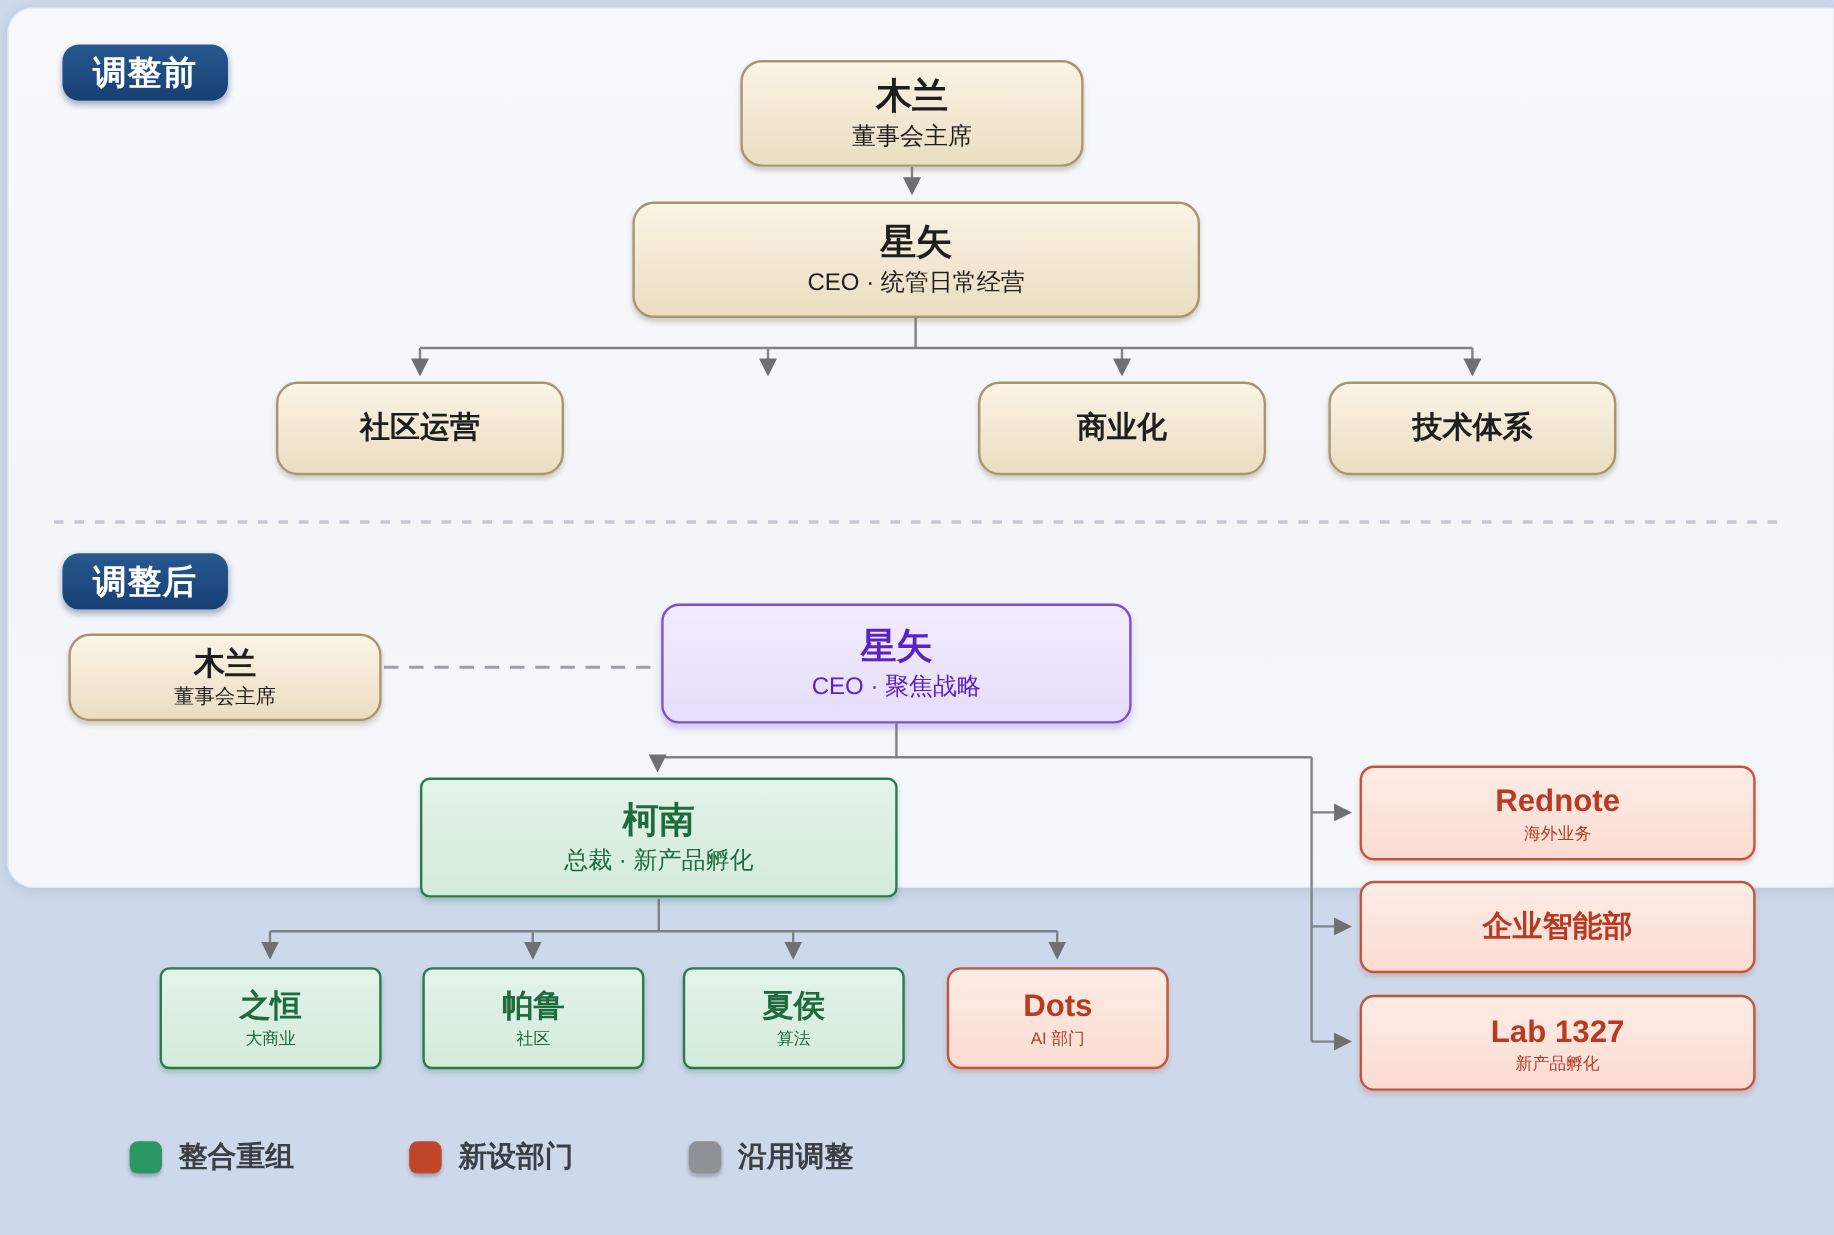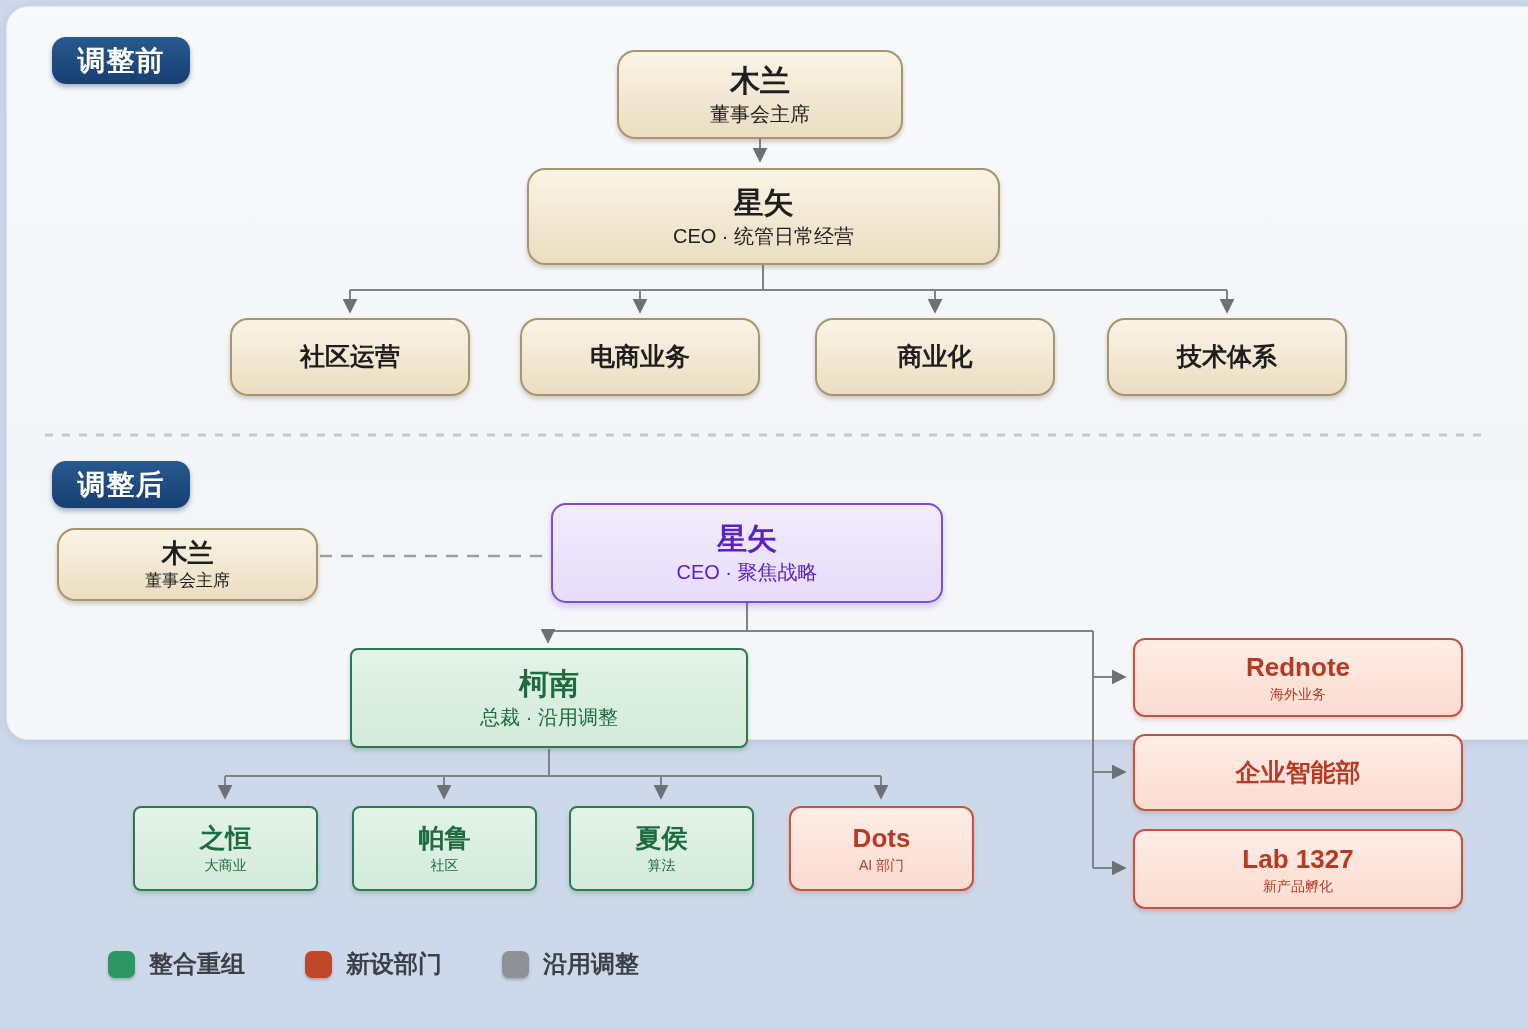--- a/index.html
+++ b/index.html
@@ -46,21 +46,21 @@
   .ns{font-size:20px;margin-top:5px;}
   .ns.sm{font-size:14px;margin-top:3px;}
   .ns.xs{font-size:17px;margin-top:2px;}
   .nl{font-size:25px;font-weight:600;}
   .badge{
     position:absolute;display:flex;align-items:center;justify-content:center;
     background:linear-gradient(180deg,#27598f 0%,#173f73 100%);
     color:#ffffff;font-size:28px;font-weight:700;border-radius:14px;
     box-shadow:0 3px 5px rgba(10,40,90,.35);letter-spacing:1px;
   }
-  .legend{position:absolute;left:108px;top:948px;display:flex;align-items:center;gap:60px;}
+  .legend{position:absolute;left:108px;top:948px;display:flex;align-items:center;gap:96px;}
   .legend-item{display:flex;align-items:center;gap:14px;}
   .swatch{width:27px;height:27px;border-radius:7px;box-shadow:0 2px 3px rgba(0,0,0,.22);}
   .legend-label{font-size:24px;font-weight:600;color:#3c4046;}
 </style>
 </head>
 <body>
 
 <div class="stage">
   <div class="card"></div>
 
@@ -110,23 +110,20 @@
   </div>
 
   <div class="node beige" style="left:527px;top:168px;width:473px;height:97px">
     <div class="nt">星矢</div>
     <div class="ns">CEO · 统管日常经营</div>
   </div>
 
   <div class="node beige" style="left:230px;top:318px;width:240px;height:78px">
     <div class="nl">社区运营</div>
   </div>
-  <div class="node beige" style="left:520px;top:318px;width:240px;height:78px">
-    <div class="nl">电商业务</div>
-  </div>
   <div class="node beige" style="left:815px;top:318px;width:240px;height:78px">
     <div class="nl">商业化</div>
   </div>
   <div class="node beige" style="left:1107px;top:318px;width:240px;height:78px">
     <div class="nl">技术体系</div>
   </div>
 
   <div class="badge" style="left:52px;top:461px;width:138px;height:47px">
     <span>调整后</span>
   </div>
@@ -136,21 +133,21 @@
     <div class="ns xs">董事会主席</div>
   </div>
 
   <div class="node purple" style="left:551px;top:503px;width:392px;height:100px">
     <div class="nt">星矢</div>
     <div class="ns">CEO · 聚焦战略</div>
   </div>
 
   <div class="node green" style="left:350px;top:648px;width:398px;height:100px">
     <div class="nt">柯南</div>
-    <div class="ns">总裁 · 沿用调整</div>
+    <div class="ns">总裁 · 新产品孵化</div>
   </div>
 
   <div class="node green" style="left:133px;top:806px;width:185px;height:85px">
     <div class="nt md">之恒</div>
     <div class="ns sm">大商业</div>
   </div>
   <div class="node green" style="left:352px;top:806px;width:185px;height:85px">
     <div class="nt md">帕鲁</div>
     <div class="ns sm">社区</div>
   </div>

